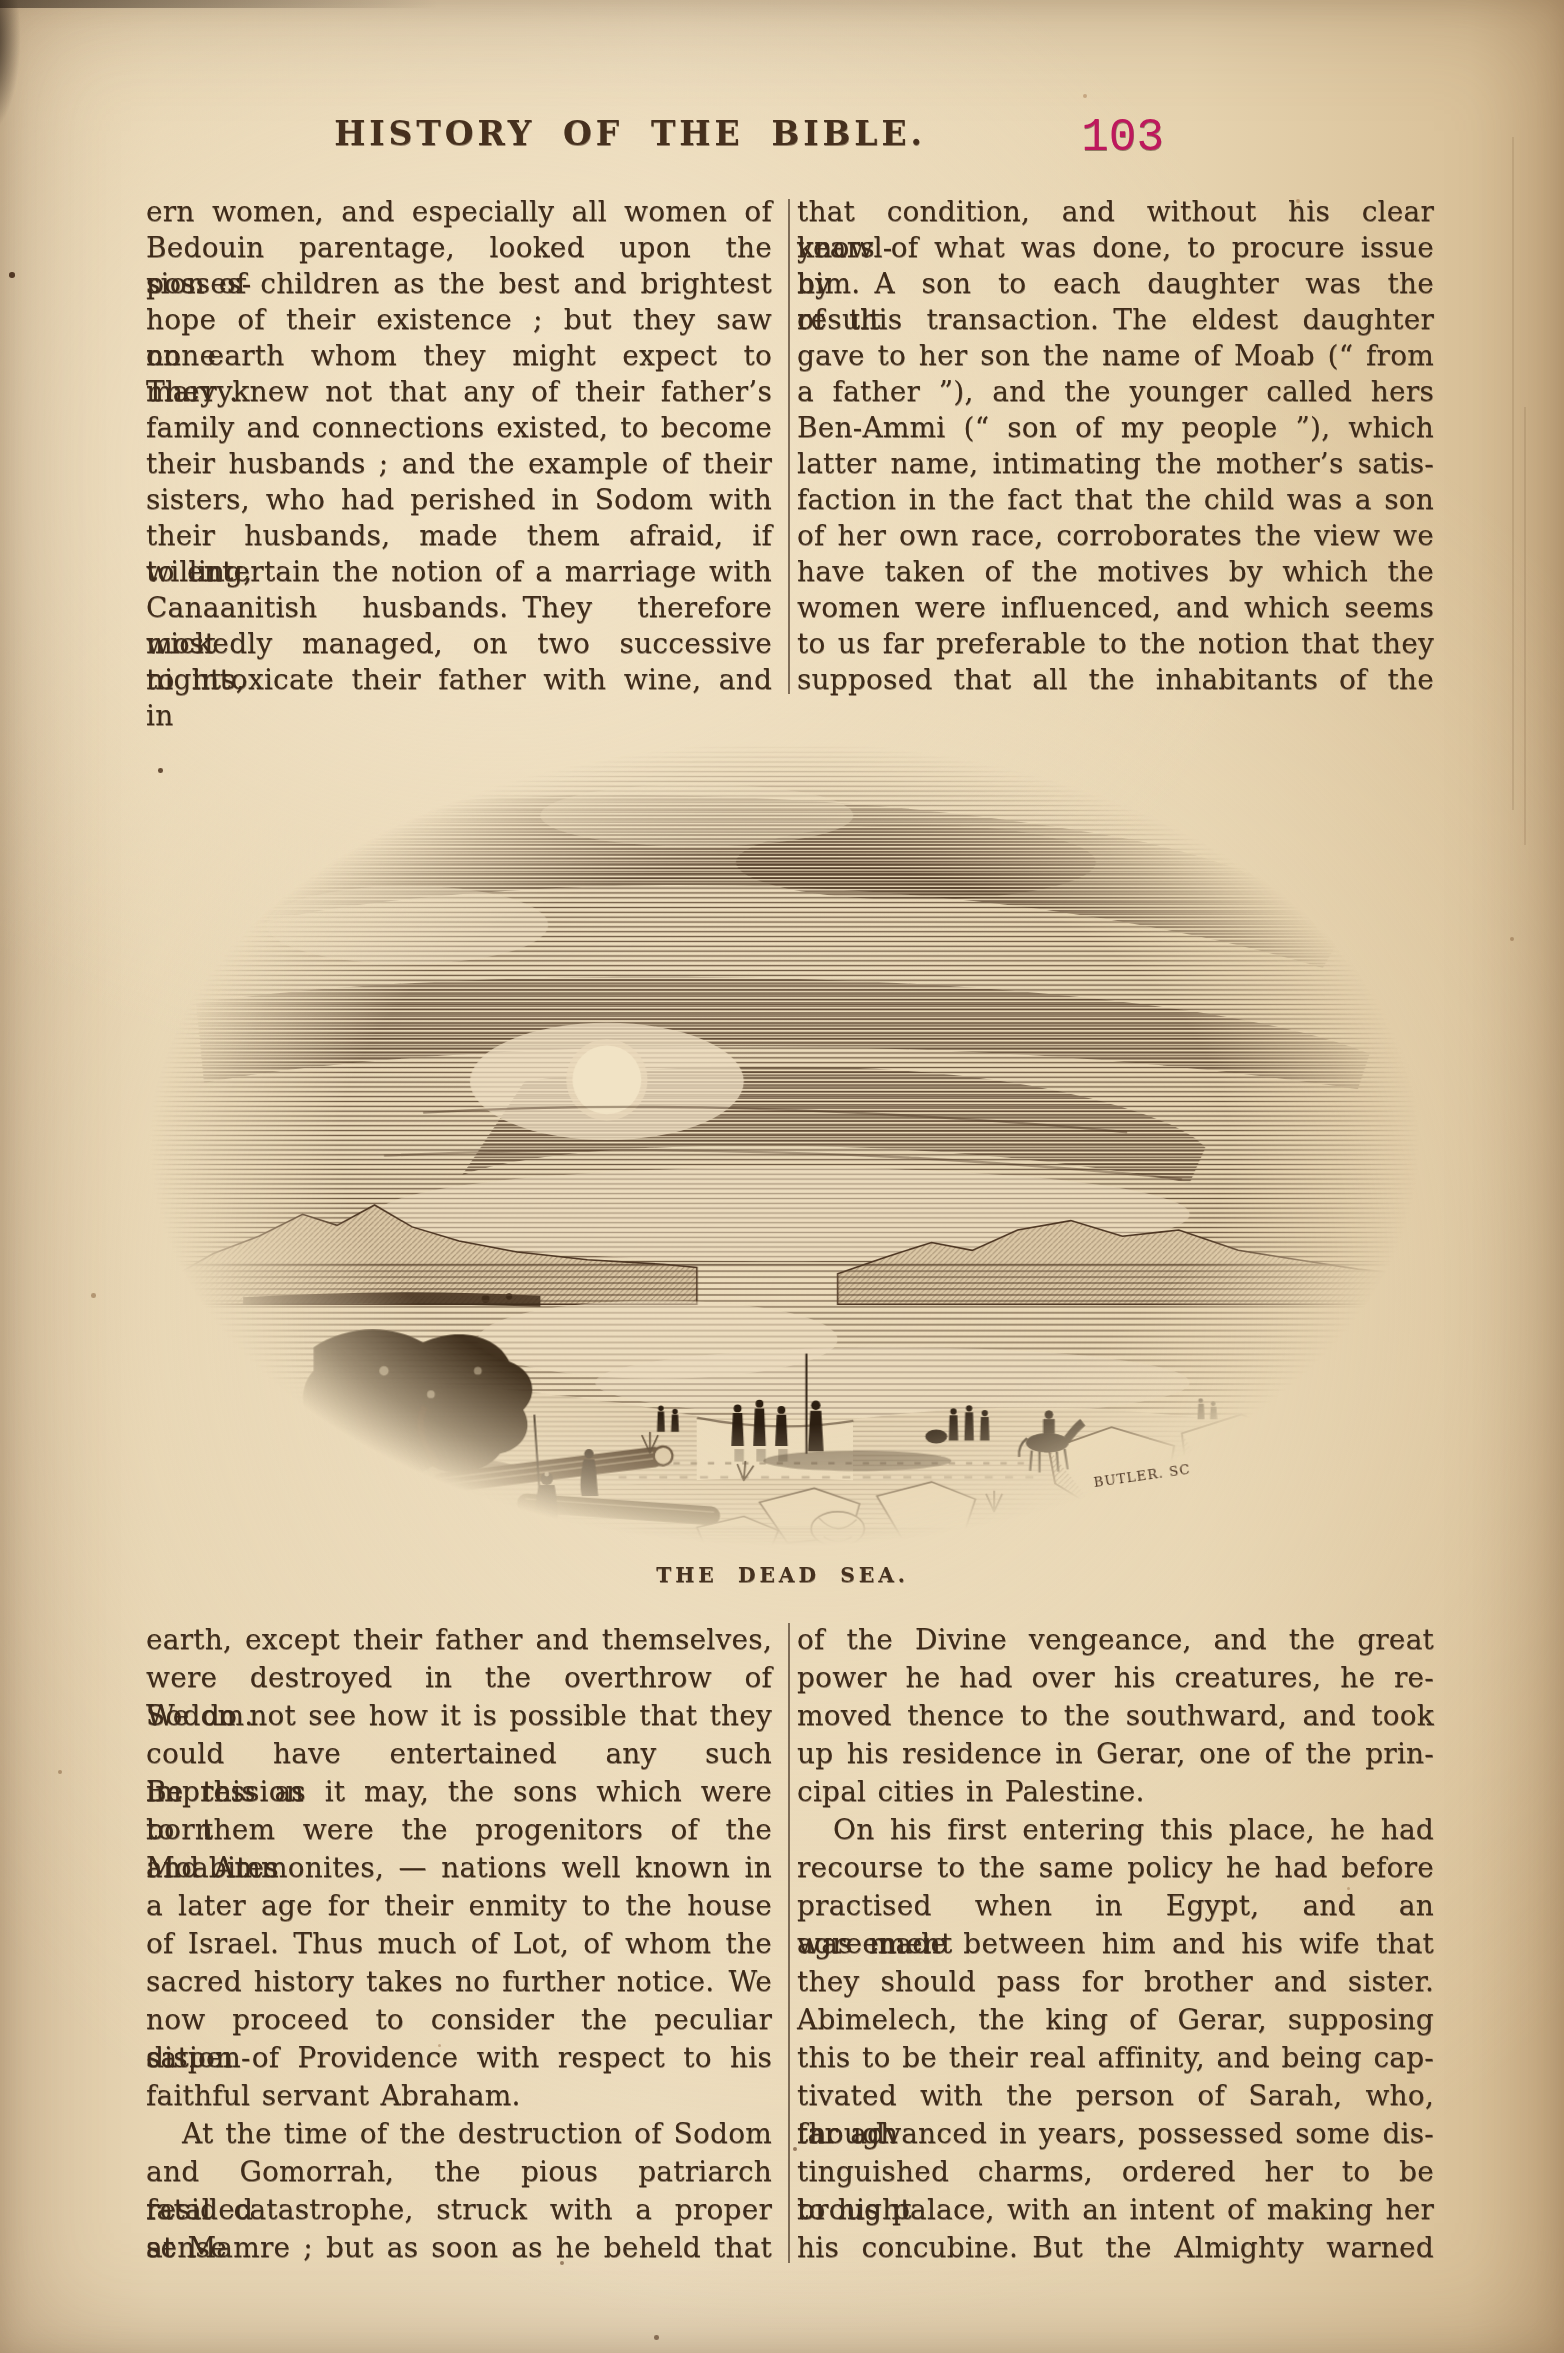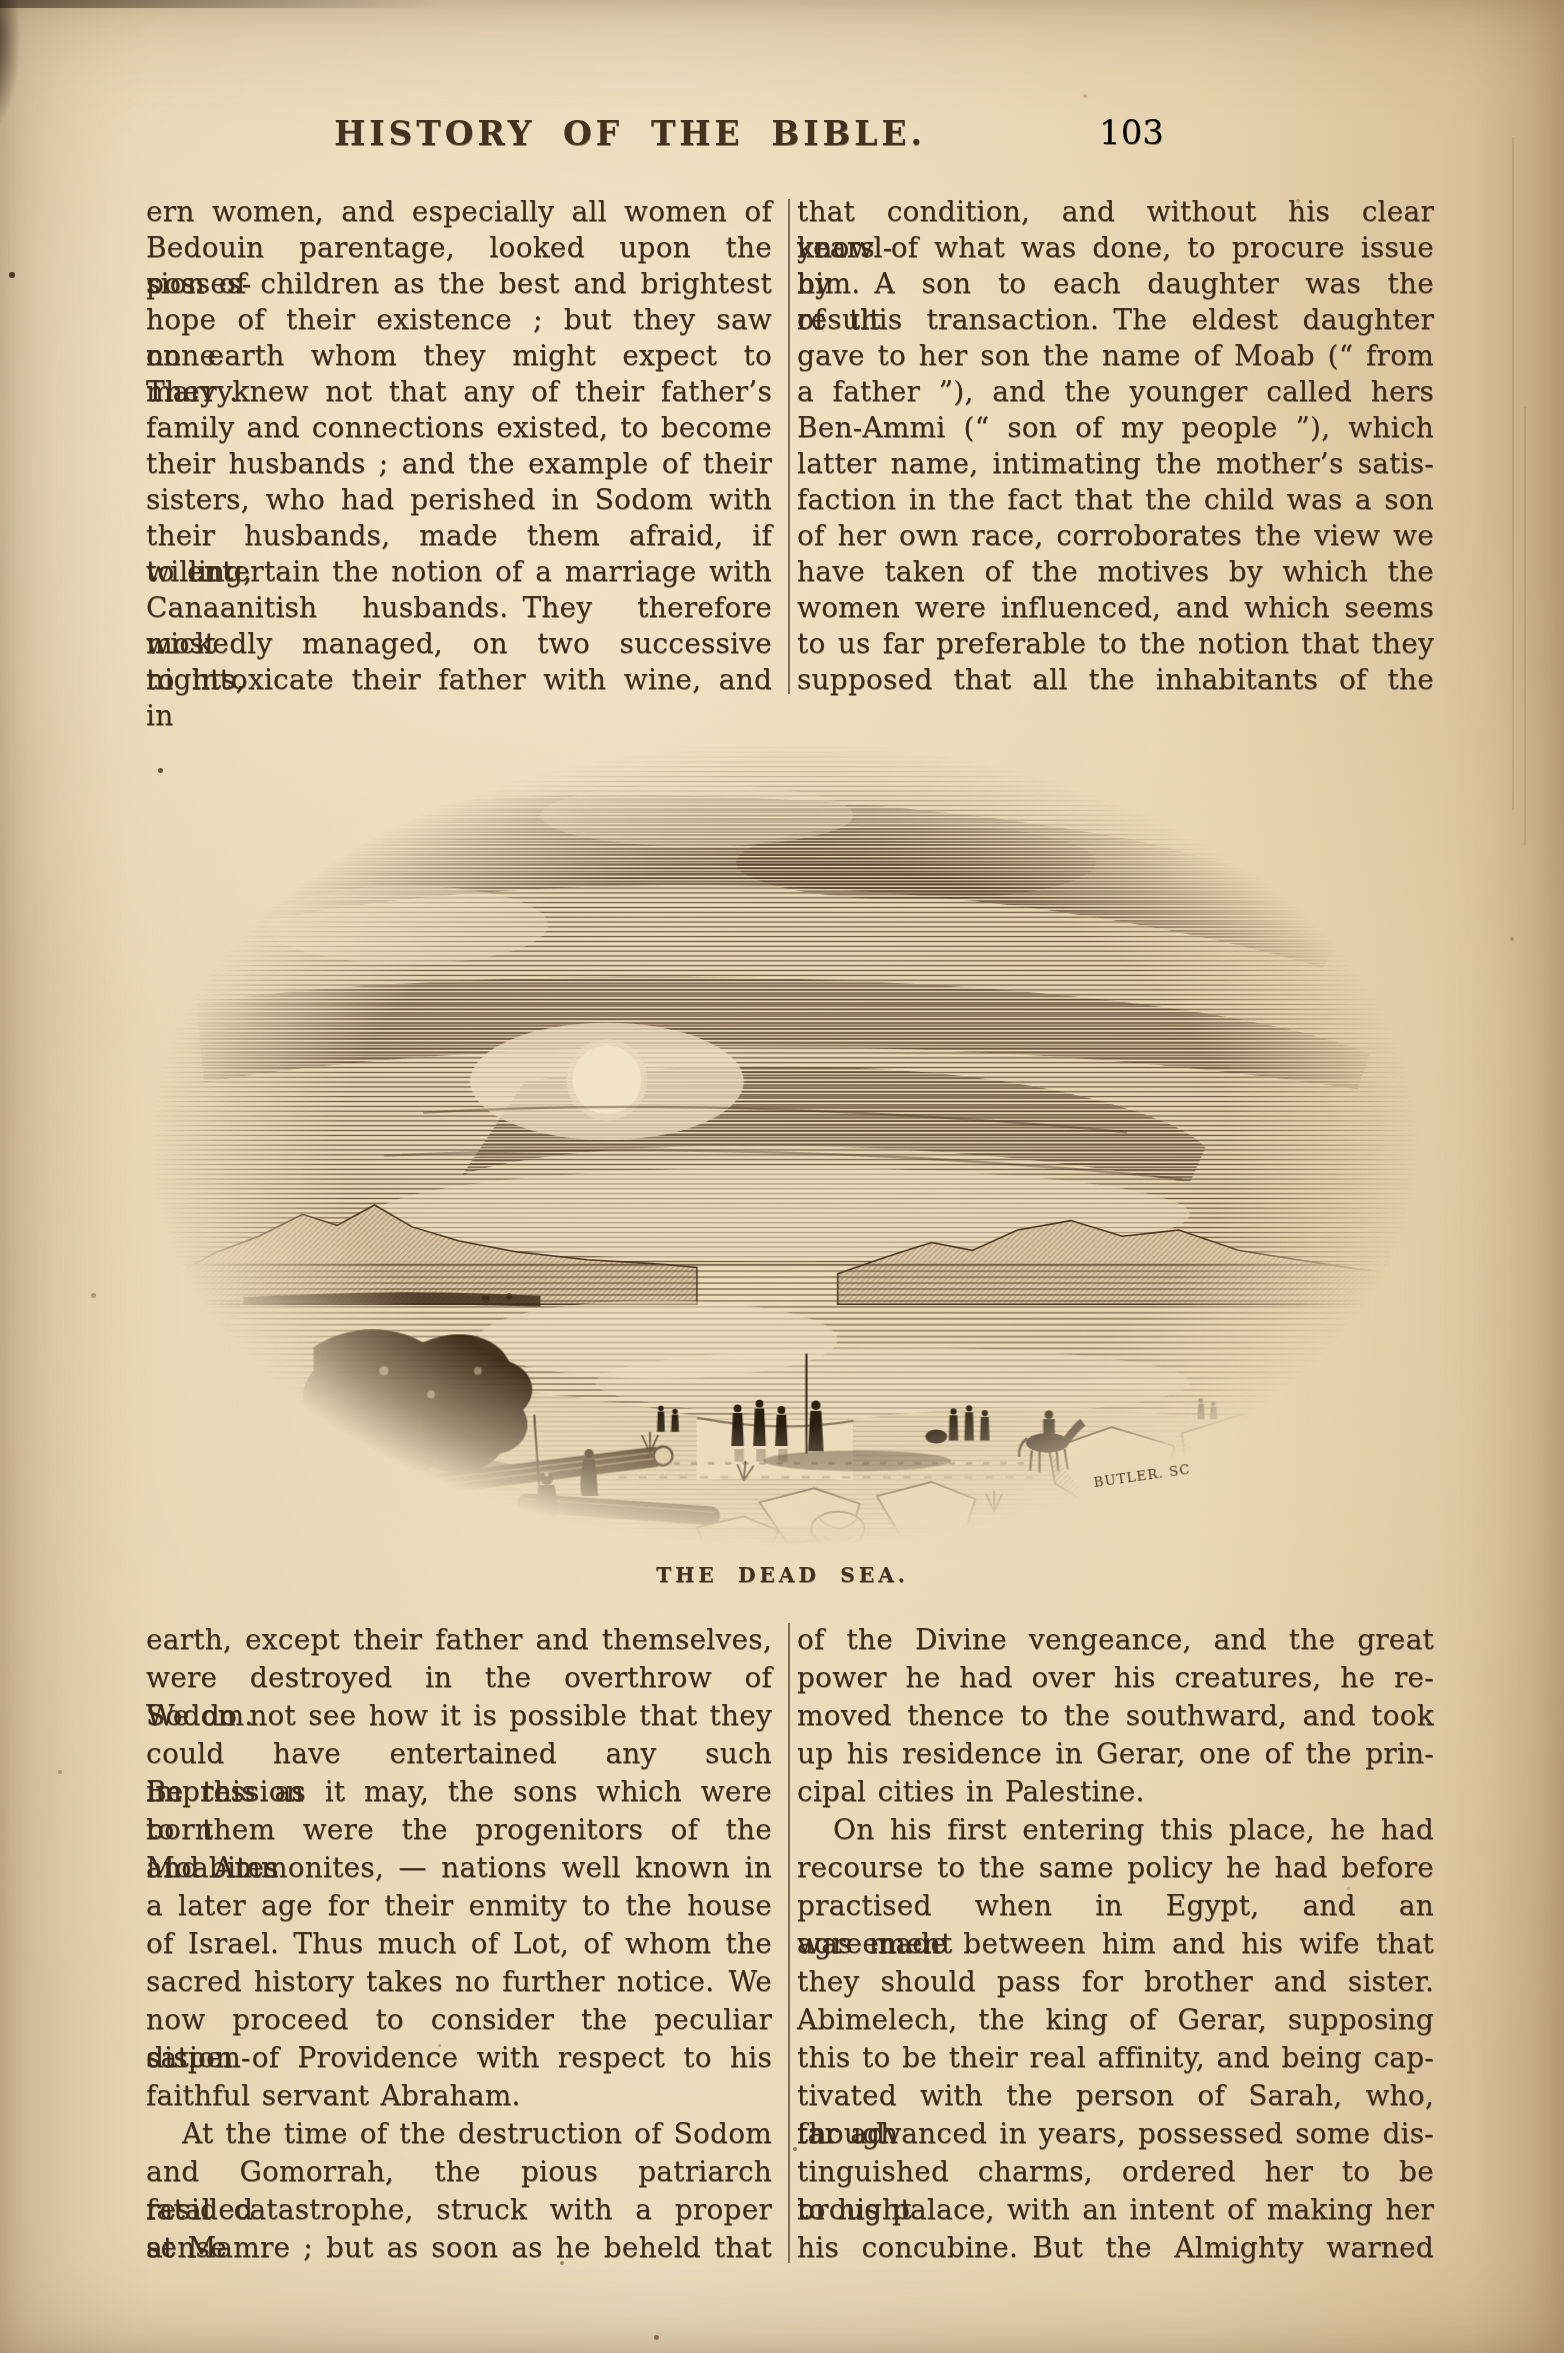--- a/index.html
+++ b/index.html
@@ -22,22 +22,22 @@
   .top-edge{position:absolute;left:0;top:0;width:438px;height:7.8px;pointer-events:none;
     background:linear-gradient(90deg, rgba(30,20,12,.55), rgba(30,20,12,0));}
   .scratch{position:absolute;width:2.3px;background:rgba(115,82,52,.16);pointer-events:none;}
   .speck{position:absolute;border-radius:50%;pointer-events:none;}
 
   
   .header{position:absolute;left:0;top:114px;width:1294px;}
   .header-title{display:block;text-align:center;font-size:33px;font-weight:bold;
     letter-spacing:3.9px;word-spacing:12.5px;color:#46301e;
     text-shadow:0.4px 0.5px 0.6px rgba(60,40,24,.5);transform:translateX(-17px);}
-  .page-num{position:absolute;right:130px;top:-1.6px;font-size:34px;color:#000000;
-    text-shadow:0.4px 0.5px 0.6px rgba(60,40,24,.5);}
+  .page-num{position:absolute;right:130px;top:-1.6px;font-size:46px;color:#be185d;
+    text-shadow:0.4px 0.5px 0.6px rgba(60,40,24,.5);font-family:Liberation Mono, monospace;}
 
   
   .cols{position:absolute;left:146px;width:1299px;display:flex;gap:25px;}
   .col{position:relative;}
   .col-left{width:626px;}
   .col-right{width:637px;}
   .divider{position:absolute;left:642px;width:1.6px;background:rgba(58,40,26,.62);}
   .cols-top{top:194px;}
   .cols-top .divider{top:4.7px;height:495px;}
   .cols-bottom{top:1621px;}

